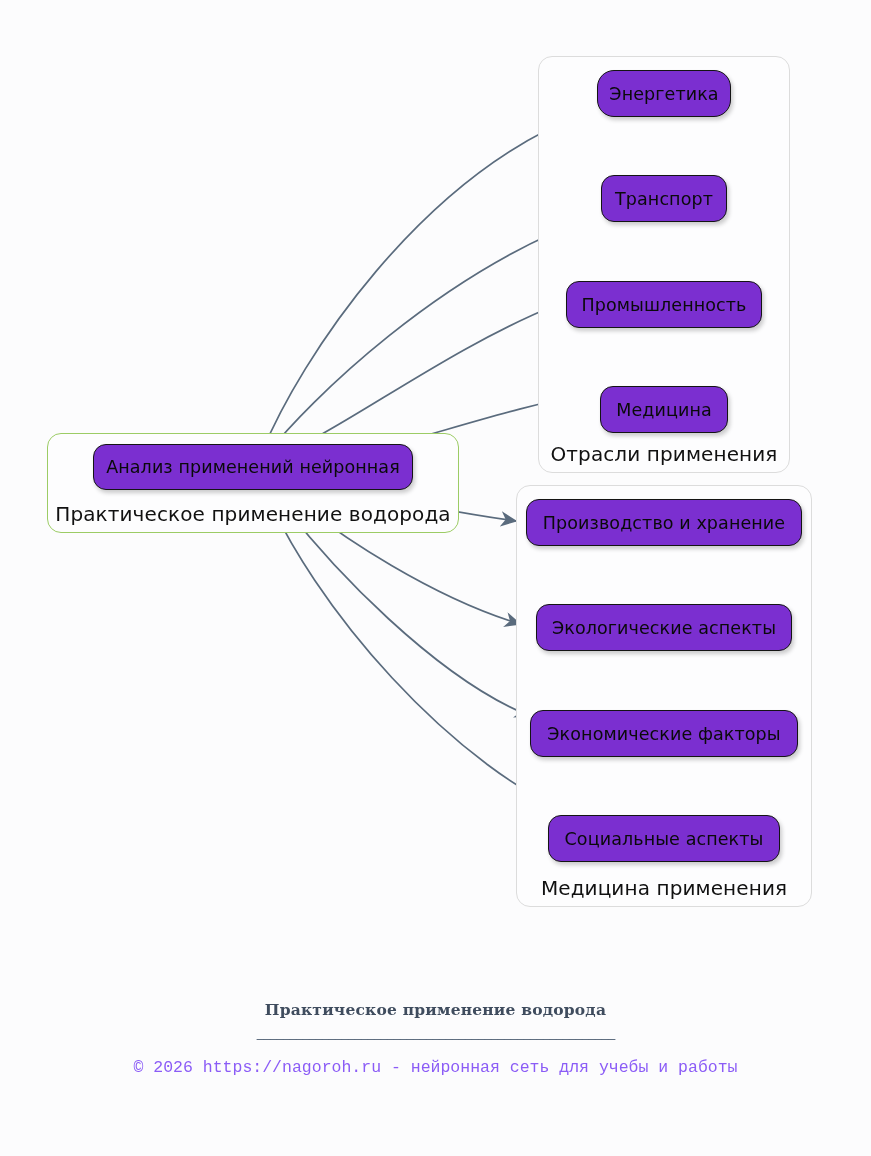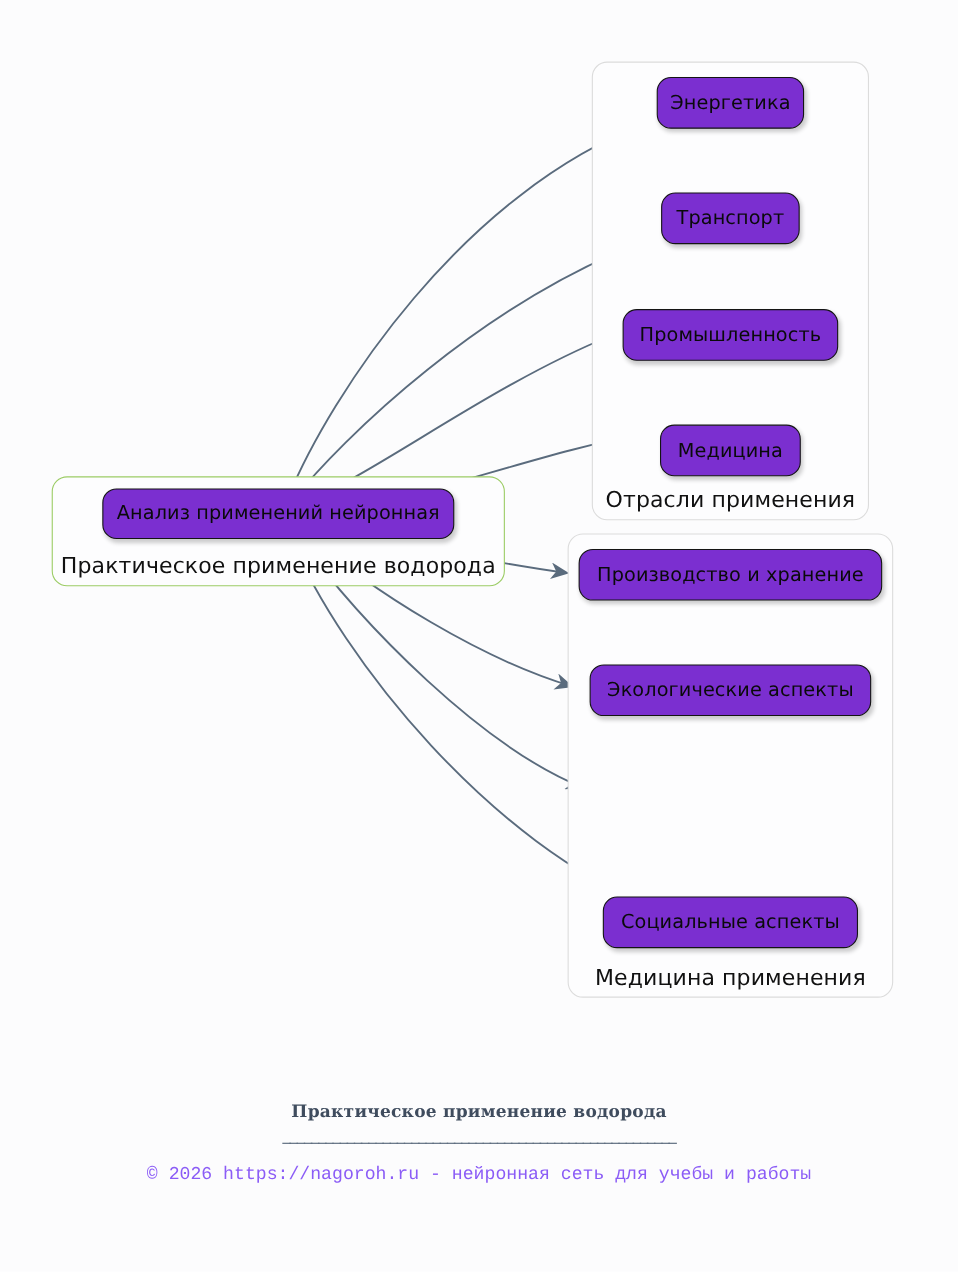--- a/index.html
+++ b/index.html
@@ -154,29 +154,30 @@
   </svg>
 
   <div class="cluster root">
     <div class="cluster-label">Практическое применение водорода</div>
   </div>
   <div class="node root-node" style="left:93px; top:444px; width:320px; height:46px;">Анализ применений нейронная</div>
 
   <div class="cluster industry">
     <div class="cluster-label">Отрасли применения</div>
   </div>
-  <div class="node" style="left:597px; top:70px; width:134px; height:47px;">Энергетика</div>
+  <div class="node" style="left:597px; top:70px; width:134px; height:47px;border-radius:17px;">Энергетика</div>
   <div class="node" style="left:601px; top:175px; width:126px; height:47px;">Транспорт</div>
   <div class="node" style="left:566px; top:281px; width:196px; height:47px;">Промышленность</div>
   <div class="node" style="left:600px; top:386px; width:128px; height:47px;">Медицина</div>
 
   <div class="cluster aspects">
     <div class="cluster-label">Медицина применения</div>
   </div>
   <div class="node" style="left:526px; top:499px; width:276px; height:47px;">Производство и хранение</div>
   <div class="node" style="left:536px; top:604px; width:256px; height:47px;">Экологические аспекты</div>
+  <div class="node" style="left:530px; top:710px; width:268px; height:47px;">Экономические факторы</div>
   <div class="node" style="left:548px; top:815px; width:232px; height:47px;">Социальные аспекты</div>
 
   <div class="footer-title">Практическое применение водорода</div>
   <div class="footer-rule">_______________________________________________________</div>
   <div class="footer-copy">© 2026 https://nagoroh.ru - нейронная сеть для учебы и работы</div>
 
 </div>
 
 </body></html>

